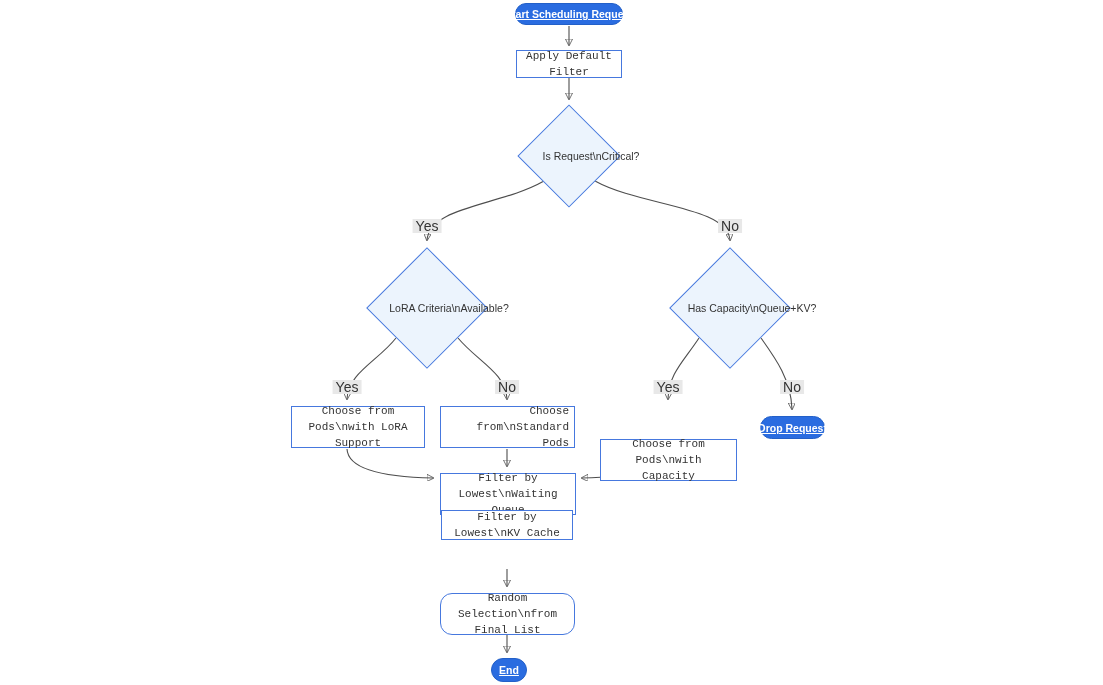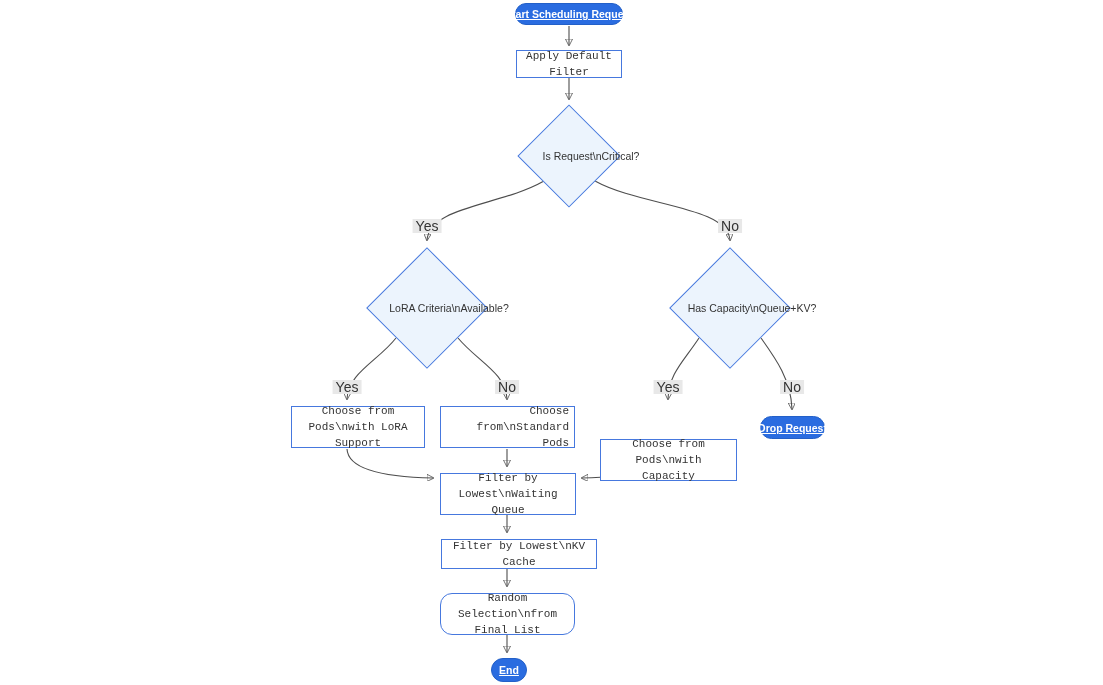--- a/index.html
+++ b/index.html
@@ -81,21 +81,21 @@
   <div class="node rect" style="left:516px; top:50px; width:106px; height:28px;">Apply Default Filter</div>
 
   <div class="node rect" style="left:291px; top:406px; width:134px; height:42px;text-align:center;">Choose from Pods\nwith LoRA Support</div>
 
   <div class="node rect" style="left:440px; top:406px; width:135px; height:42px;text-align:right;">Choose from\nStandard Pods</div>
 
   <div class="node rect" style="left:600px; top:406px; width:137px; height:42px;margin-top:33px;">Choose from Pods\nwith Capacity</div>
 
   <div class="node rect" style="left:440px; top:473px; width:136px; height:42px;">Filter by Lowest\nWaiting Queue</div>
 
-  <div class="node rect" style="left:441px; top:539px; width:156px; height:30px;">Filter by Lowest\nKV Cache</div>
+  <div class="node rect" style="left:441px; top:510px; width:132px; height:30px;">Filter by Lowest\nKV Cache</div>
 
   <div class="node rect" style="left:440px; top:593px; width:135px; height:42px;border-radius:12px;">Random Selection\nfrom Final List</div>
 
   <div class="diamond" style="left:518px; top:105px; width:102px; height:102px;">
     <div class="shape" style="width:71px; height:71px;"></div>
     <div class="dlabel">Is Request\nCritical?</div>
   </div>
 
   <div class="diamond" style="left:367px; top:249px; width:120px; height:118px;">
     <div class="shape" style="width:84px; height:84px;"></div>

